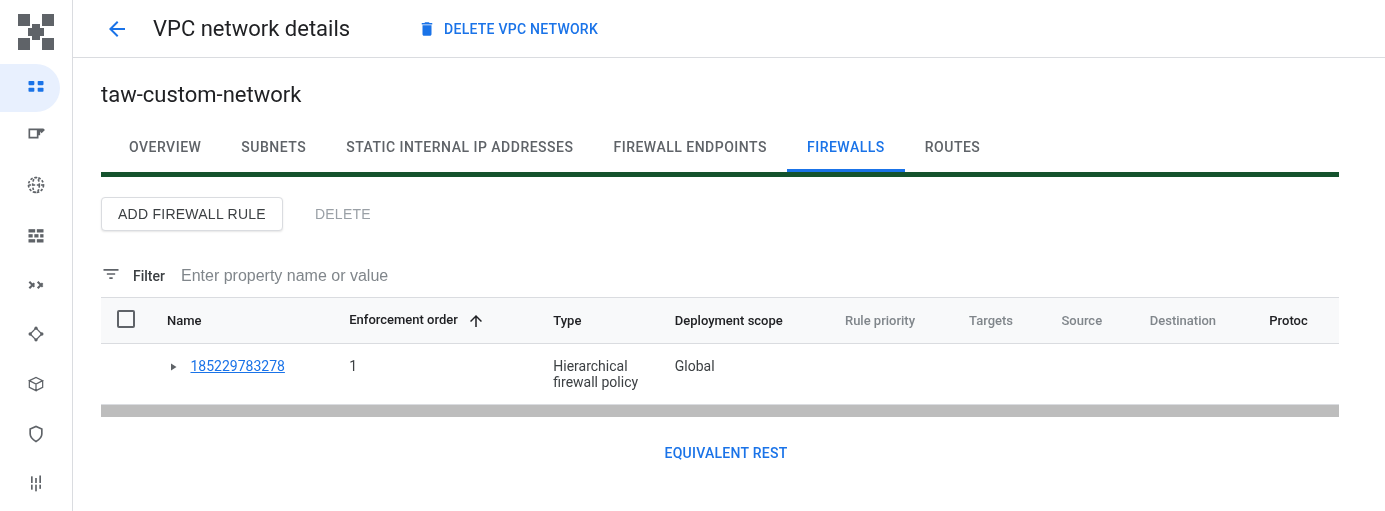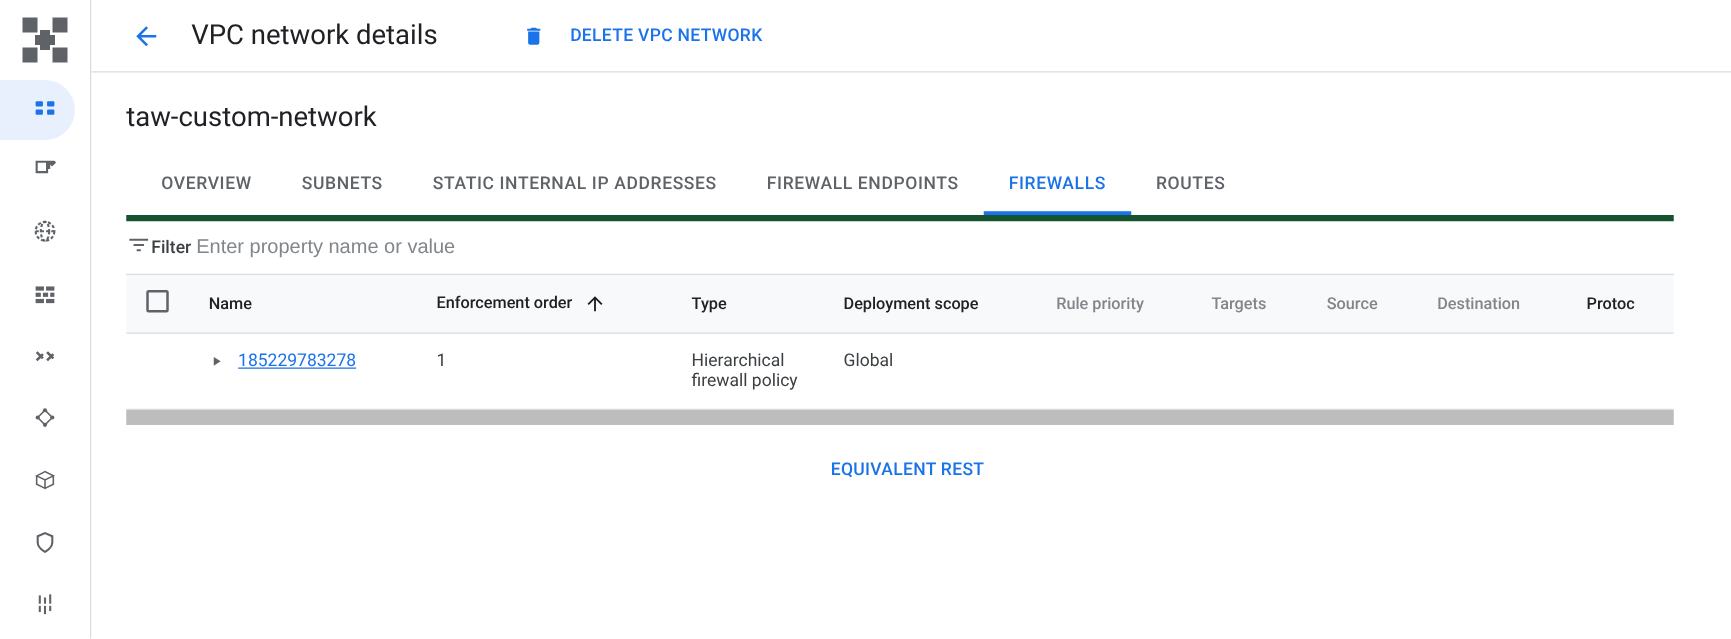--- a/index.html
+++ b/index.html
@@ -13,36 +13,36 @@
     .sidebar-item.active { background: #e8f0fe; border-radius: 0 24px 24px 0; width: 60px; margin-left: -12px; padding-left: 12px; }
     .sidebar-item.active svg { fill: #1a73e8; }
     .sidebar-icon svg { width: 20px; height: 20px; fill: #5f6368; }
     
     .main { flex: 1; display: flex; flex-direction: column; overflow: hidden; }
     
     .header { height: 58px; display: flex; align-items: center; padding: 0 24px; border-bottom: 1px solid #dadce0; gap: 16px; }
     .back-btn { width: 40px; height: 40px; display: flex; align-items: center; justify-content: center; border-radius: 50%; cursor: pointer; }
     .back-btn svg { width: 24px; height: 24px; fill: #1a73e8; }
     .page-title { font-size: 22px; font-weight: 400; color: #202124; margin-right: 40px; }
-    .toolbar-btn { display: flex; align-items: center; gap: 20px; color: #1a73e8; font-size: 14px; font-weight: 500; cursor: pointer; padding: 8px 12px; letter-spacing: 0.25px; }
+    .toolbar-btn { display: flex; align-items: center; gap: 8px; color: #1a73e8; font-size: 14px; font-weight: 500; cursor: pointer; padding: 8px 12px; letter-spacing: 0.25px; }
     .toolbar-btn svg { width: 18px; height: 18px; fill: #1a73e8; }
     
     .content { padding: 24px 46px 0 28px; overflow-x: hidden; }
     .network-name { font-size: 22px; font-weight: 400; color: #202124; margin-bottom: 18px; }
     
     .tabs { display: flex; border-bottom: 5px solid #14532d; gap: 0; }
     .tab { padding: 14px 20px; font-size: 14px; font-weight: 500; color: #5f6368; cursor: pointer; letter-spacing: 0.5px; border-bottom: 3px solid transparent; white-space: nowrap; }
     .tab:first-child { padding-left: 28px; }
     .tab.active { color: #1a73e8; border-bottom-color: #1a73e8; }
     
     .actions-row { display: flex; align-items: center; gap: 16px; margin-top: 20px; margin-bottom: 24px; }
     .action-btn { padding: 8px 16px; font-size: 14px; font-weight: 500; cursor: pointer; border: 1px solid #dadce0; background: #fff; border-radius: 4px; letter-spacing: 0.25px; color: #3c4043; box-shadow: 0 1px 2px rgba(0,0,0,0.1); }
     .action-btn.disabled { border: none; box-shadow: none; color: #9aa0a6; cursor: default; }
     
-    .filter-row { display: flex; align-items: center; margin-bottom: 0; padding: 8px 0; }
+    .filter-row { display: flex; align-items: center; gap: 12px; margin-bottom: 0; padding: 8px 0; }
     .filter-icon svg { width: 20px; height: 20px; fill: #5f6368; }
     .filter-label { font-size: 14px; font-weight: 500; color: #3c4043; }
     .filter-input { border: none; outline: none; font-size: 16px; color: #5f6368; flex: 1; padding: 4px; }
     .filter-input::placeholder { color: #80868b; }
     
     .table-wrap { border-top: 1px solid #dadce0; }
     .table { width: 100%; border-collapse: collapse; }
     .table th { text-align: left; padding: 12px 16px; font-size: 13px; font-weight: 500; color: #202124; background: #f8f9fa; border-bottom: 1px solid #dadce0; white-space: nowrap; }
     .table th.muted { color: #80868b; }
     .table td { padding: 14px 16px; font-size: 14px; color: #3c4043; vertical-align: top; border-bottom: 1px solid #dadce0; }
@@ -161,20 +161,24 @@
 
       <div class="tabs">
         <div class="tab">OVERVIEW</div>
         <div class="tab">SUBNETS</div>
         <div class="tab">STATIC INTERNAL IP ADDRESSES</div>
         <div class="tab">FIREWALL ENDPOINTS</div>
         <div class="tab active">FIREWALLS</div>
         <div class="tab">ROUTES</div>
       </div>
 
+      <div class="actions-row">
+        <button class="action-btn">ADD FIREWALL RULE</button>
+        <button class="action-btn disabled">DELETE</button>
+      </div>
 
       <div class="filter-row">
         <span class="filter-icon"><svg viewBox="0 0 24 24">
               <path d="M3 6h18v2H3zm4 5h10v2H7zm3 5h4v2h-4z"></path>
             </svg></span>
         <span class="filter-label">Filter</span>
         <input class="filter-input" placeholder="Enter property name or value" style="">
       </div>
 
       <div class="table-wrap">

